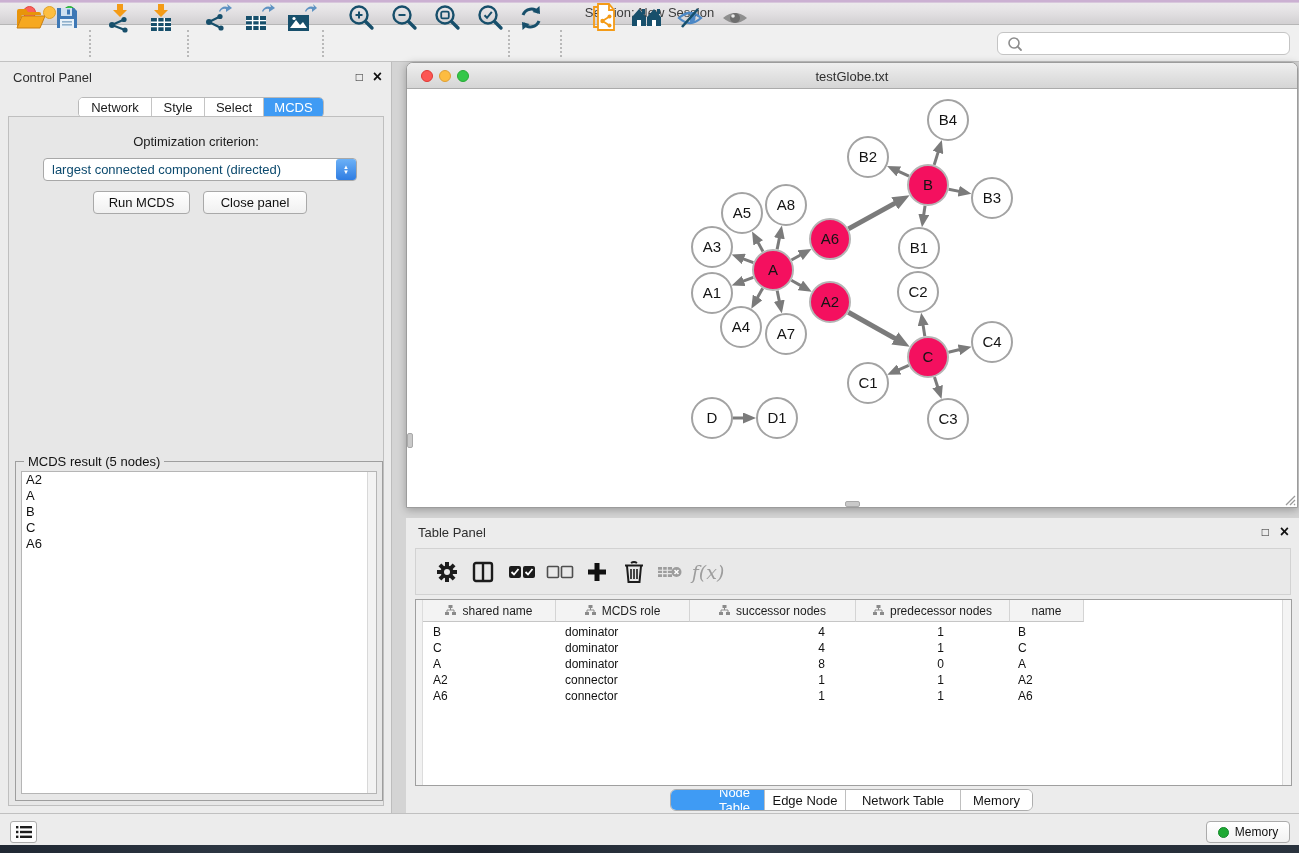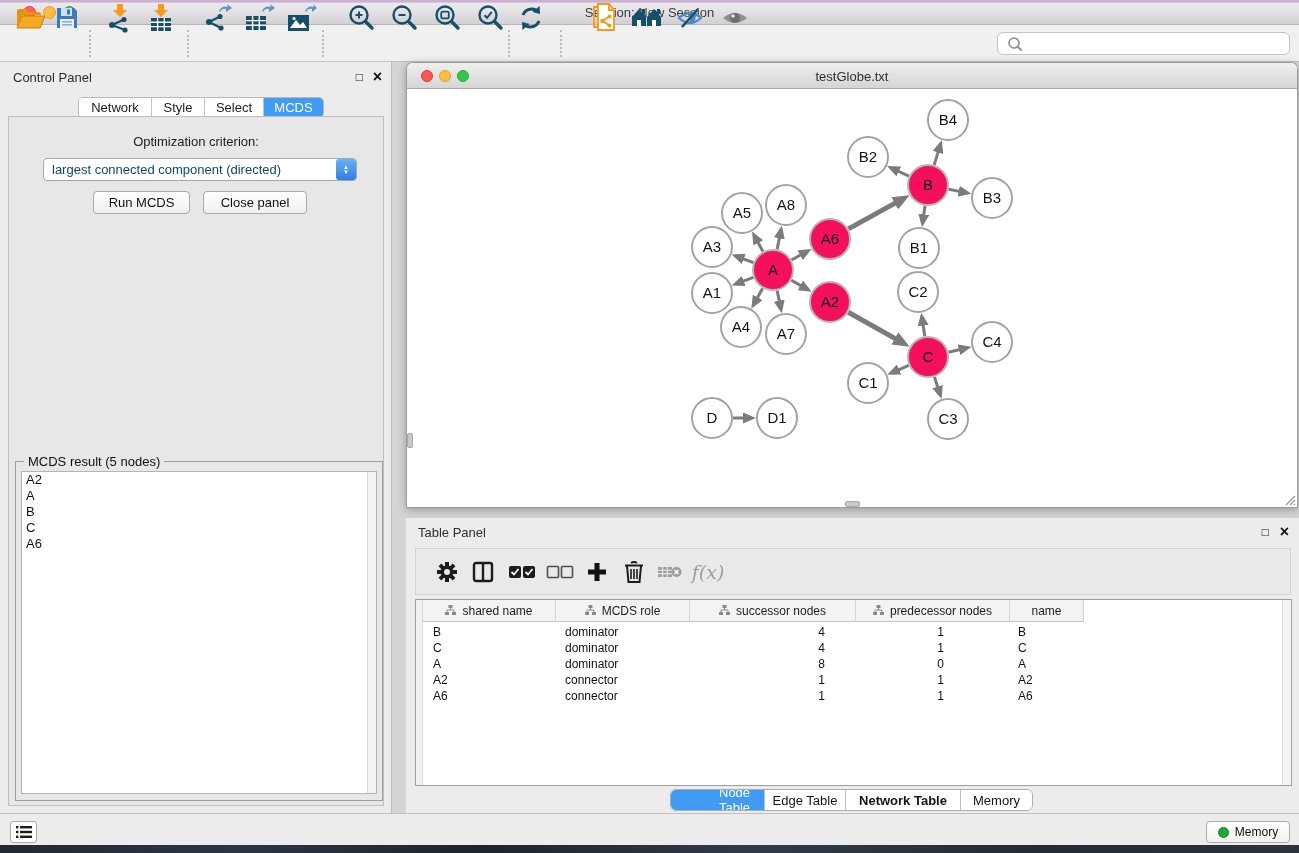--- a/index.html
+++ b/index.html
@@ -608,22 +608,22 @@
             <div class="dt-cell" style="width: 134px; text-align: left; padding-left: 9px;">connector</div>
             <div class="dt-cell" style="width: 166px; text-align: right; padding-right: 31px;">1</div>
             <div class="dt-cell" style="width: 154px; text-align: right; padding-right: 66px;">1</div>
             <div class="dt-cell" style="width: 74px; text-align: left; padding-left: 8px;">A6</div>
           </div>
         </div>
       <div class="dt-vscroll"></div>
     </div>
     <div class="tp-tabs" id="tp-tabs">
         <div class="tp-tab active" style="width: 94px;">Node Table</div>
-        <div class="tp-tab" style="width: 81px;">Edge Table</div>
-        <div class="tp-tab" style="width: 115px; font-weight: bold;">Network Table</div>
+        <div class="tp-tab" style="width: 81px;">Edge Node</div>
+        <div class="tp-tab" style="width: 115px;">Network Table</div>
         <div class="tp-tab" style="width: 71px;">Memory</div>
       </div>
   </div>
 
   <div class="statusbar">
     <div class="list-btn">
       <svg width="16" height="14" viewBox="0 0 16 14">
         <rect x="0" y="1" width="2.4" height="2.4" fill="#1c1c1c"></rect>
           <rect x="4" y="1" width="12" height="2.4" fill="#1c1c1c"></rect>
         <rect x="0" y="5.8" width="2.4" height="2.4" fill="#1c1c1c"></rect>

